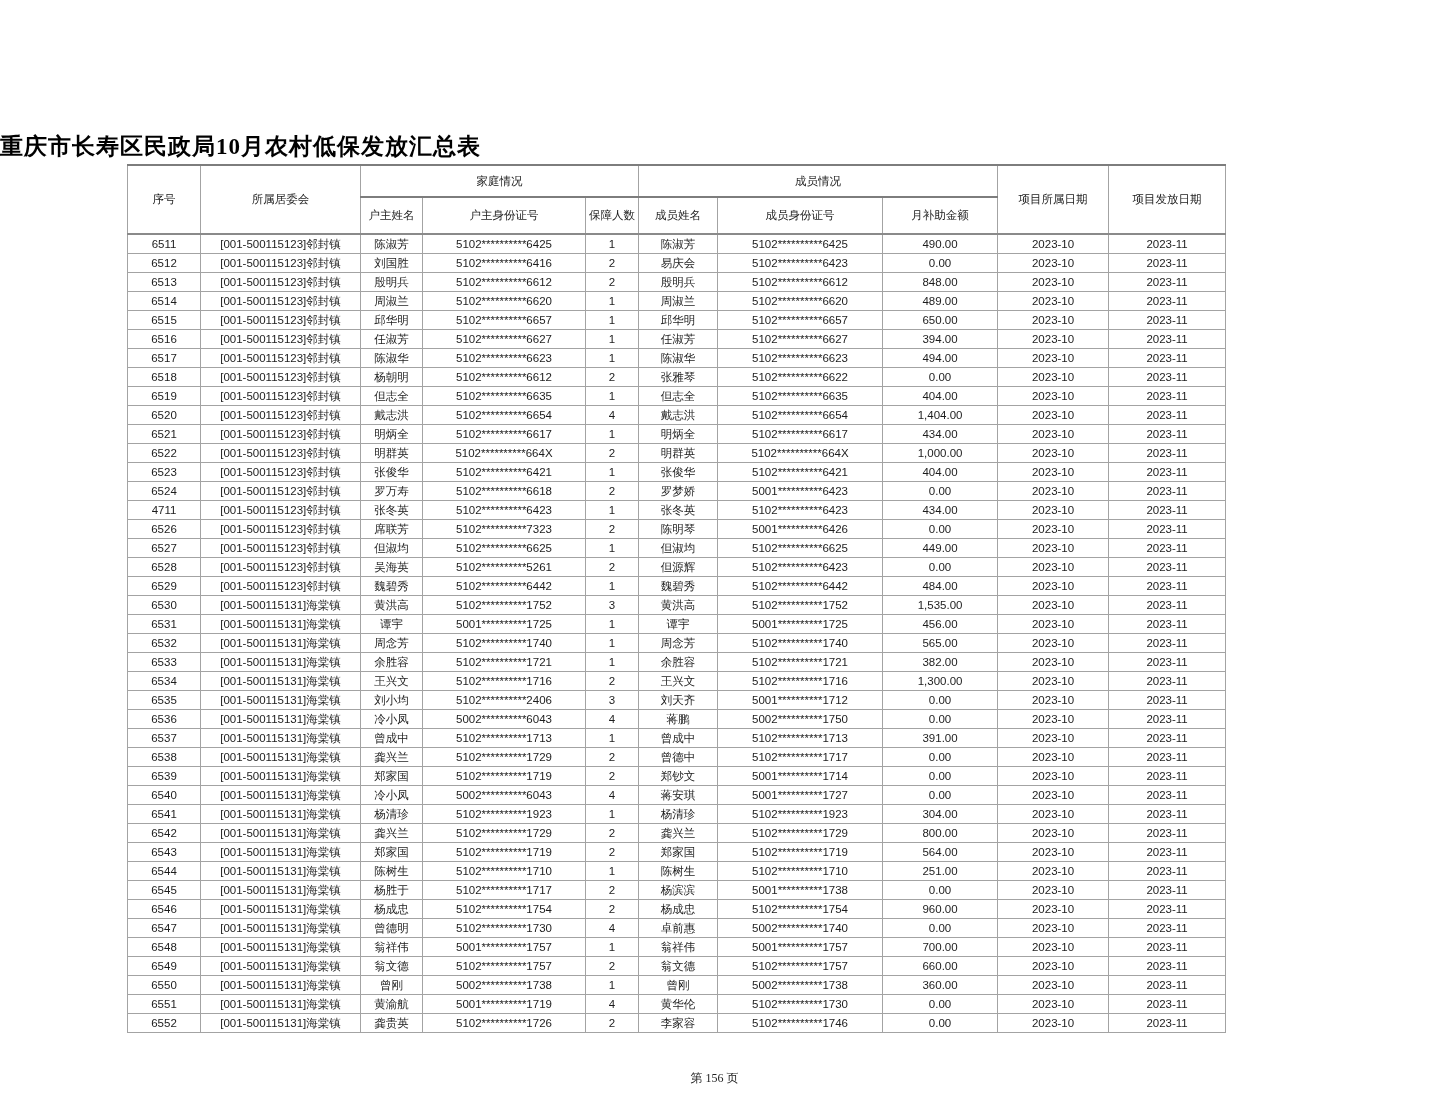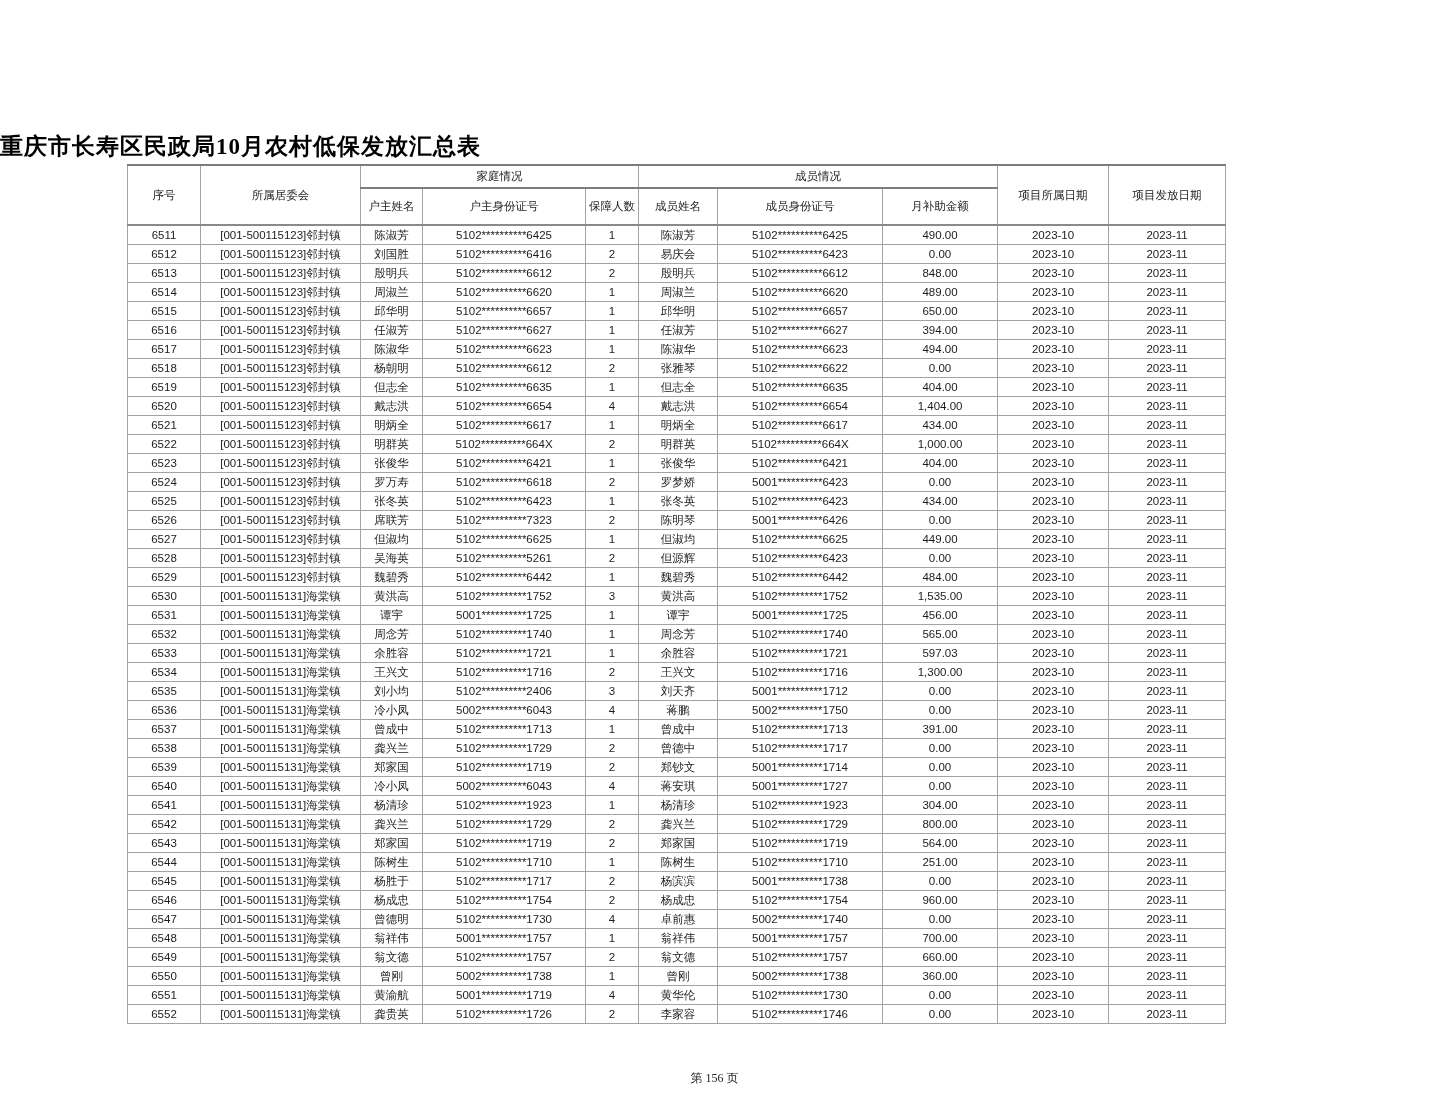--- a/index.html
+++ b/index.html
@@ -18,21 +18,21 @@
     position:absolute; left:127px; top:164px; width:1098px;
     border-collapse:collapse; table-layout:fixed;
     font-size:11.5px;
   }
   th, td {
     border:1px solid #a3a3a3;
     text-align:center; vertical-align:middle;
     font-weight:400; white-space:nowrap; overflow:hidden;
     padding:0;
   }
-  thead tr.group-row th { height:23px; border-top:2px solid #7d7d7d; }
+  thead tr.group-row th { height:32px; border-top:2px solid #7d7d7d; }
   thead tr.sub-row th { height:37px; }
   thead th.grp { border-bottom:2px solid #7d7d7d; }
   tbody tr:first-child td { border-top:2px solid #8a8a8a; }
   tbody td { height:18px; line-height:18px; }
   .footer {
     position:absolute; top:1070px; left:0; width:1429px;
     text-align:center; font-family:"Liberation Serif", serif;
     font-size:12px; color:#222;
   }
 </style>
@@ -236,21 +236,21 @@
           <td>罗万寿</td>
           <td>5102**********6618</td>
           <td>2</td>
           <td>罗梦娇</td>
           <td>5001**********6423</td>
           <td>0.00</td>
           <td>2023-10</td>
           <td>2023-11</td>
         </tr>
         <tr>
-          <td>6525</td>
+          <td>4711</td>
           <td>[001-500115123]邻封镇</td>
           <td>张冬英</td>
           <td>5102**********6423</td>
           <td>1</td>
           <td>张冬英</td>
           <td>5102**********6423</td>
           <td>434.00</td>
           <td>2023-10</td>
           <td>2023-11</td>
         </tr>
@@ -339,21 +339,21 @@
           <td>2023-11</td>
         </tr>
         <tr>
           <td>6533</td>
           <td>[001-500115131]海棠镇</td>
           <td>余胜容</td>
           <td>5102**********1721</td>
           <td>1</td>
           <td>余胜容</td>
           <td>5102**********1721</td>
-          <td>597.03</td>
+          <td>382.00</td>
           <td>2023-10</td>
           <td>2023-11</td>
         </tr>
         <tr>
           <td>6534</td>
           <td>[001-500115131]海棠镇</td>
           <td>王兴文</td>
           <td>5102**********1716</td>
           <td>2</td>
           <td>王兴文</td>

